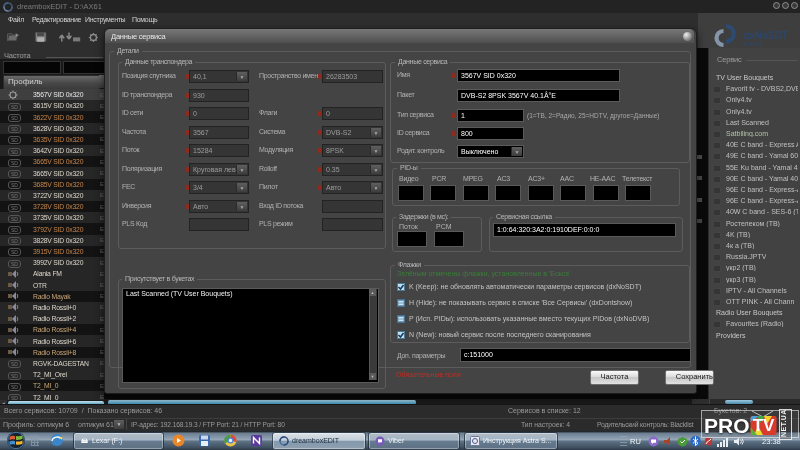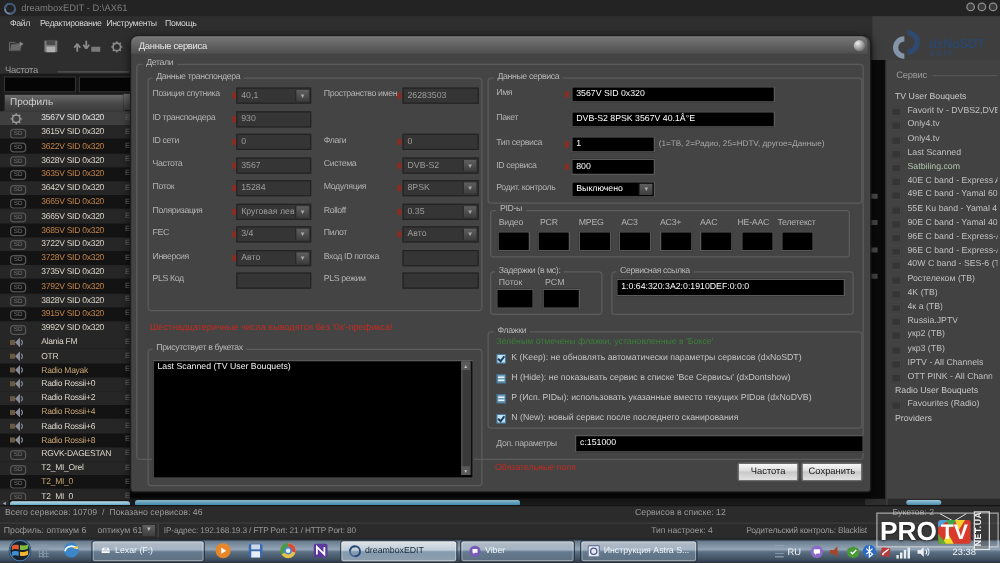--- a/index.html
+++ b/index.html
@@ -370,21 +370,20 @@
 <div class="inpg a" style="left:322px;top:181.0px;width:56px;height:11px;">Авто<span class="cbtn">▼</span></div>
 <div class="lbl a" style="left:122px;top:201.5px;">Инверсия</div>
 <div class="a" style="left:186px;top:203.5px;width:3px;height:5px;background:#8f2a20;"></div>
 <div class="inpg a" style="left:189px;top:199.5px;width:55px;height:11px;">Авто<span class="cbtn">▼</span></div>
 <div class="lbl a" style="left:259px;top:201.5px;">Вход ID потока</div>
 <div class="inpg a" style="left:322px;top:199.5px;width:56px;height:11px;"></div>
 <div class="lbl a" style="left:122px;top:220.0px;">PLS Код</div>
 <div class="inpg a" style="left:189px;top:218.0px;width:55px;height:11px;"></div>
 <div class="lbl a" style="left:259px;top:220.0px;">PLS режим</div>
 <div class="inpg a" style="left:322px;top:218.0px;width:56px;height:11px;"></div>
-<div class="red a" style="left:120px;top:257px;font-size:7.3px;">Шестнадцатеричные числа выводятся без '0x'-префикса!</div>
 <div class="grp a" style="left:118px;top:279px;width:266px;height:108px;"></div>
 <div class="glab" style="left:122px;top:275px;">Присутствует в букетах</div>
 <div class="a" style="left:122px;top:288px;width:255px;height:93px;background:#000;border:1px solid #5a5a5a;"></div>
 <div class="a" style="left:126px;top:290px;color:#f2f2f2;font-size:7px;">Last Scanned (TV User Bouquets)</div>
 <div class="a" style="left:369px;top:289px;width:7px;height:91px;background:#3a3a3a;border-left:1px solid #555;"></div>
 <div class="a" style="left:369px;top:289px;width:7px;height:7px;background:#5a5a5a;color:#bbb;font-size:4px;text-align:center;line-height:7px;">▲</div>
 <div class="a" style="left:369px;top:373px;width:7px;height:7px;background:#5a5a5a;color:#bbb;font-size:4px;text-align:center;line-height:7px;">▼</div>
 <div class="grp a" style="left:390px;top:62px;width:298px;height:99px;"></div>
 <div class="glab" style="left:395px;top:58px;">Данные сервиса</div>
 <div class="lbl a" style="left:397px;top:71px;">Имя</div>
@@ -450,21 +449,21 @@
 <div class="fl a" style="left:409px;top:315px;">P (Исп. PIDы): использовать указанные вместо текущих PIDов (dxNoDVB)</div>
 <svg class="a" style="left:397px;top:331px" width="8" height="8" viewBox="0 0 8 8">
       <rect x="0.5" y="0.5" width="7" height="7" fill="#bfe2f2" stroke="#4a7a9a"></rect>
       <path d="M1.5 4 l2 2 3-4" stroke="#1a3a5a" stroke-width="1.6" fill="none"></path>
     </svg>
 <div class="fl a" style="left:409px;top:331px;">N (New): новый сервис после последнего сканирования</div>
 <div class="lbl a" style="left:397px;top:352px;">Доп. параметры</div>
 <div class="inpb a" style="left:460px;top:348px;width:226px;height:12px;line-height:12px;">c:151000</div>
 <div class="red a" style="left:396px;top:371px;">Обязательные поля</div>
 <div class="btn a" style="left:590px;top:370px;width:47px;height:13px;">Частота</div>
-<div class="btn a" style="left:641px;top:370px;width:47px;height:13px;">Сохранить</div>
+<div class="btn a" style="left:665px;top:370px;width:47px;height:13px;text-align:right;">Сохранить</div>
 
 <div class="a" style="left:0;top:404px;width:800px;height:14px;background:#2b2b2b;border-top:1px solid #151515;"></div>
 <div class="st a" style="left:4px;top:407px;">Всего сервисов: 10709&nbsp;&nbsp;/&nbsp;&nbsp;Показано сервисов: 46</div>
 <div class="st a" style="left:508px;top:407px;">Сервисов в списке: 12</div>
 <div class="st a" style="left:714px;top:407px;">Букетов: 2</div>
 <div class="a" style="left:0;top:418px;width:800px;height:13px;background:#2b2b2b;border-top:1px solid #3d3d3d;"></div>
 <div class="st a" style="left:3px;top:421px;">Профиль: оптикум 6</div>
 <div class="a" style="left:126px;top:419px;width:1px;height:11px;background:#454545;"></div>
 <div class="st a" style="left:78px;top:421px;">оптикум 61</div>
 <div class="a" style="left:114px;top:420px;width:10px;height:9px;background:linear-gradient(#5f5f5f,#3d3d3d);color:#bbb;font-size:5px;text-align:center;line-height:9px;">▼</div>

